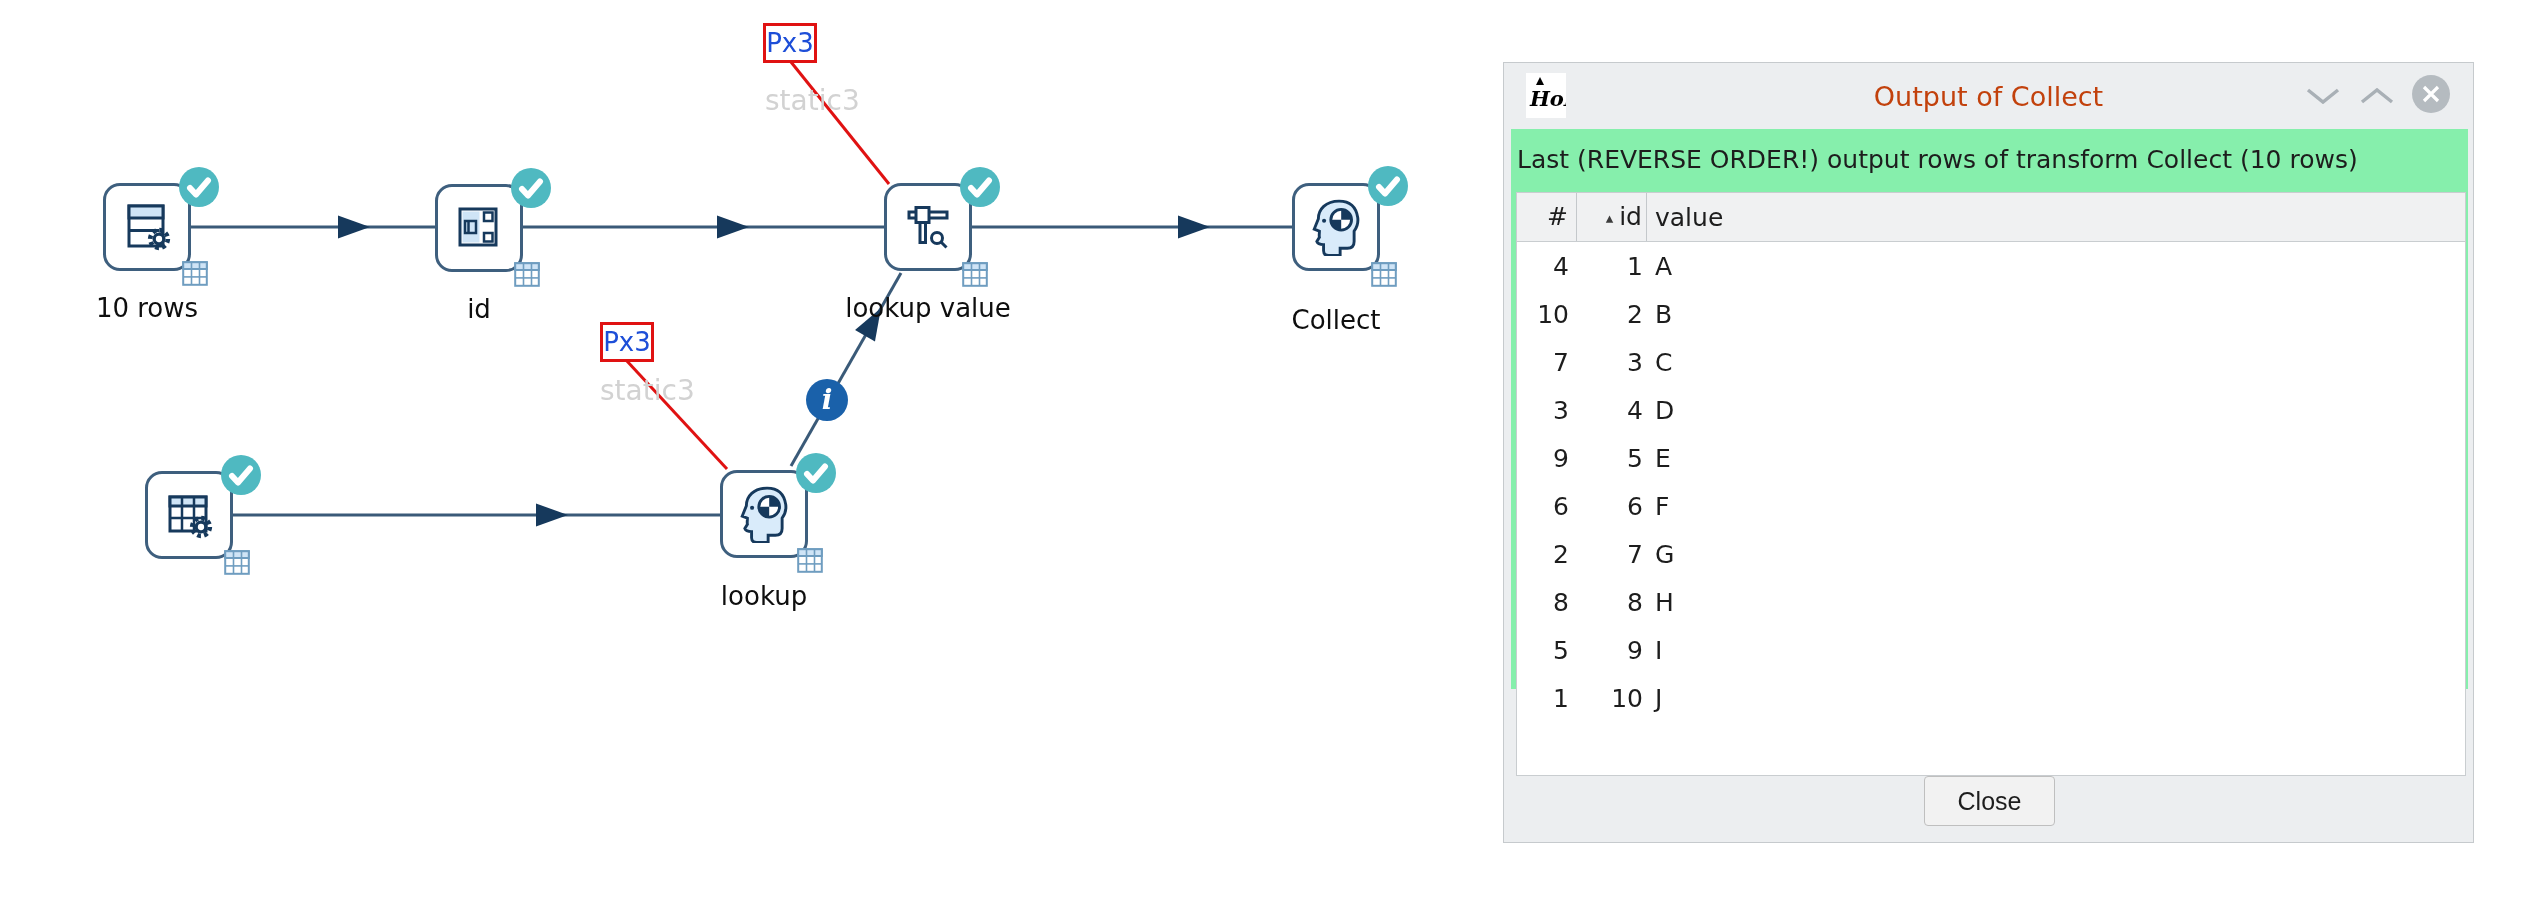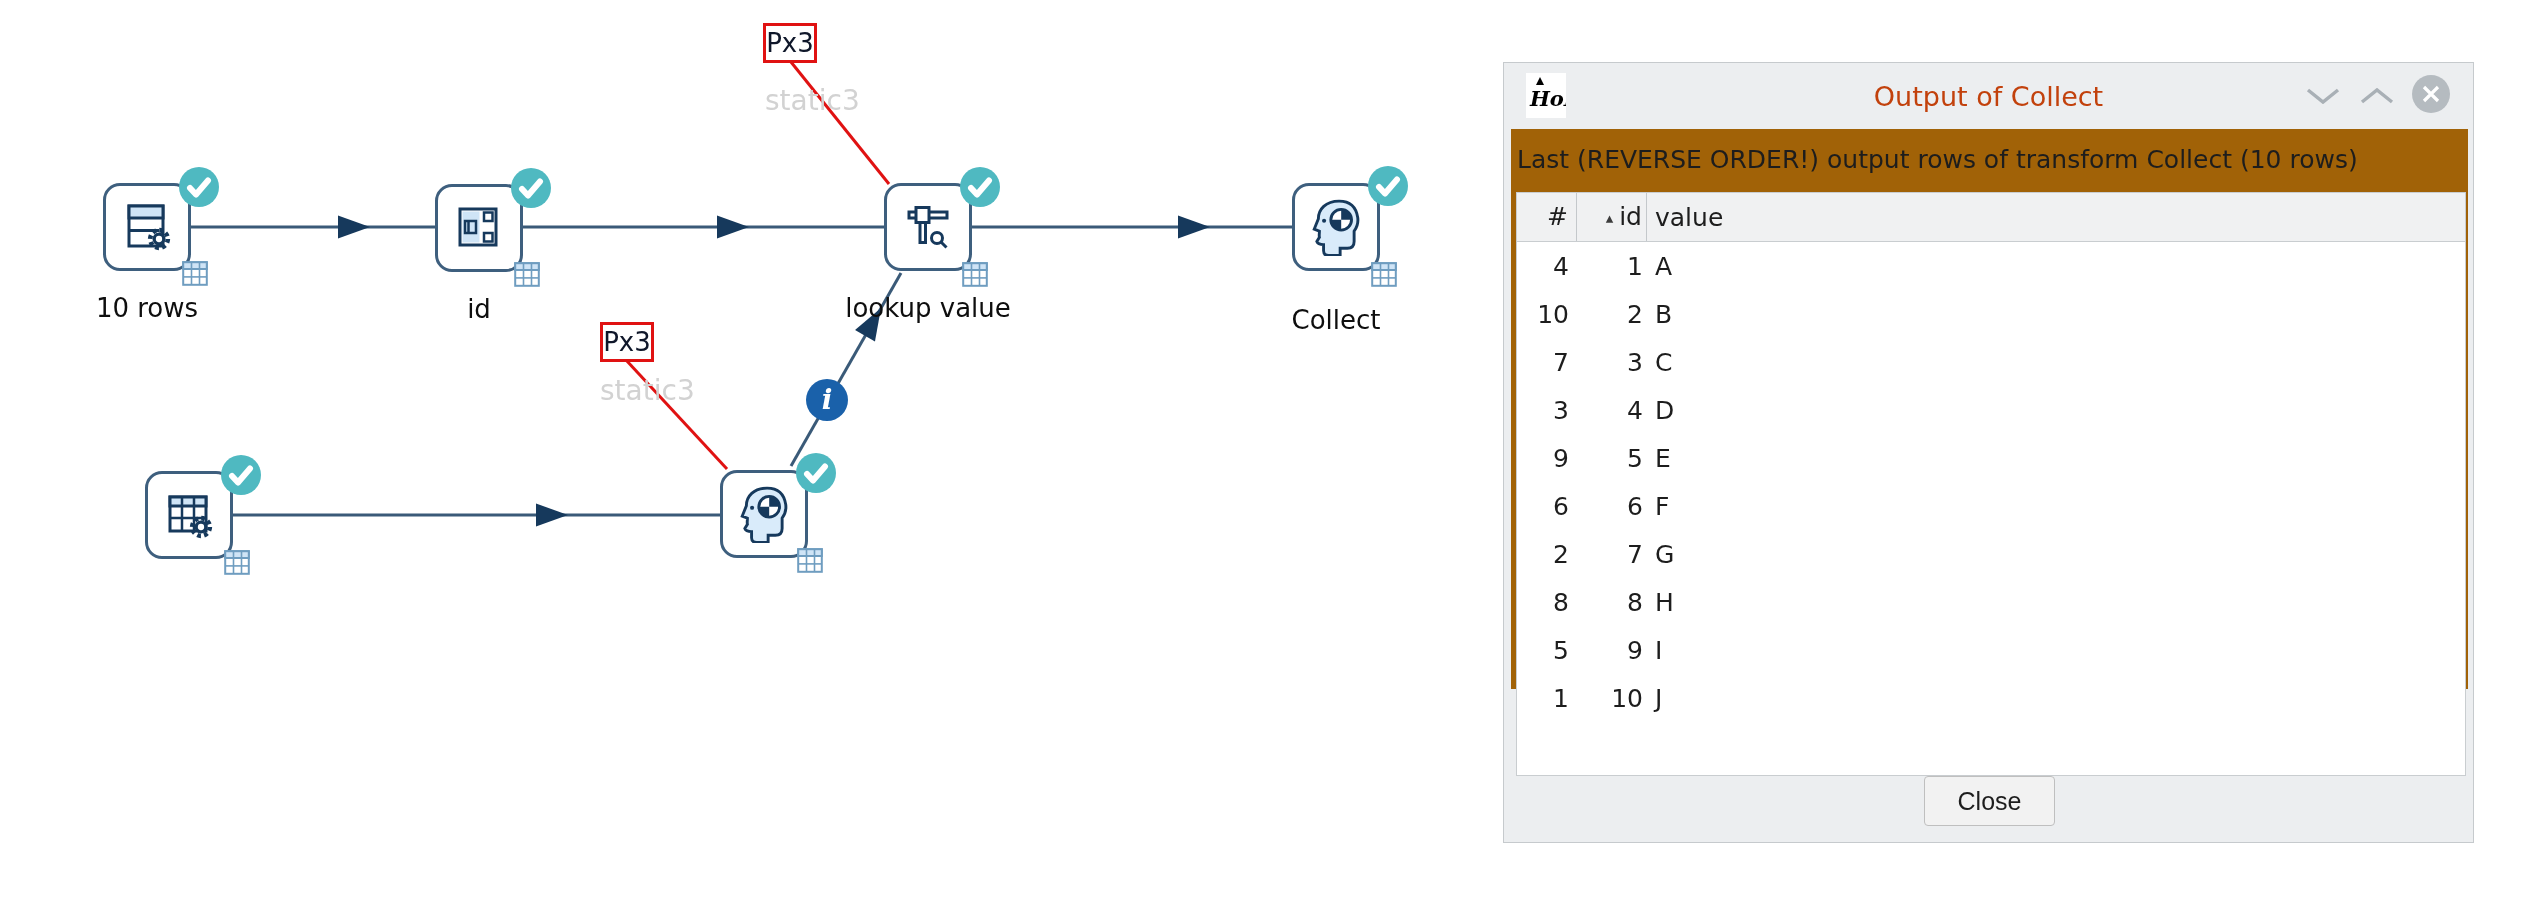--- a/index.html
+++ b/index.html
@@ -12,34 +12,34 @@
         border-radius:17px;box-sizing:border-box;display:flex;align-items:center;justify-content:center;}
   .node-label{position:absolute;width:320px;text-align:center;font-size:26px;color:#0e0e0e;}
   .badge{position:absolute;width:40px;height:40px;}
   .minigrid{position:absolute;width:26px;height:25px;}
   .info-dot{position:absolute;width:42px;height:42px;border-radius:50%;background:#1a61aa;
             display:flex;align-items:center;justify-content:center;}
   .info-dot span{color:#fff;font-family:"DejaVu Serif",serif;font-weight:bold;font-style:italic;
                  font-size:28px;line-height:1;}
   .pxbox{position:absolute;width:54px;height:40px;border:3px solid #e01212;background:#fff;
          box-sizing:border-box;display:flex;align-items:center;justify-content:center;
-         color:#0f172a;font-size:26px;}
+         color:#1d4ed8;font-size:26px;}
   .staticlbl{position:absolute;font-size:28px;color:#d2d2d2;}
 
   
   .dialog{position:absolute;left:1503px;top:62px;width:971px;height:781px;background:#eceef0;
           border:1px solid #c6cacd;box-sizing:border-box;}
   .dlg-titlebar{position:absolute;left:0;top:0;width:100%;height:66px;}
   .dlg-title{position:absolute;left:0;top:0;width:100%;height:66px;display:flex;align-items:center;
              justify-content:center;color:#c2410c;font-size:27px;}
   .hop-logo{position:absolute;left:22px;top:10px;width:40px;height:45px;background:#fff;}
   .tb-btn{position:absolute;top:14px;width:40px;height:38px;display:flex;align-items:center;justify-content:center;}
   .dlg-close{position:absolute;top:12px;width:38px;height:38px;border-radius:50%;background:#b5bbc0;
              display:flex;align-items:center;justify-content:center;}
-  .dlg-body{position:absolute;left:7px;top:66px;width:957px;height:560px;background:#a16207;}
+  .dlg-body{position:absolute;left:7px;top:66px;width:957px;height:560px;background:#86efac;}
   .dlg-subtitle{position:absolute;left:6px;top:16px;font-size:25px;color:#1d1d1d;}
   .table{position:absolute;left:5px;top:63px;width:950px;height:584px;border:1px solid #c9cdd0;
          box-sizing:border-box;background:#fff;}
   .thead{display:flex;height:48px;background:#f0f1f2;border-bottom:1px solid #c9cdd0;
          font-size:25px;color:#1d1d1d;align-items:center;}
   .trow{display:flex;height:48px;font-size:25px;color:#1d1d1d;align-items:center;}
   .tcell{box-sizing:border-box;overflow:hidden;white-space:nowrap;}
   .c0{width:60px;text-align:right;padding-right:8px;}
   .c1{width:70px;text-align:right;padding-right:4px;}
   .c2{flex:1;text-align:left;padding-left:8px;}
@@ -201,20 +201,21 @@
     <svg width="54" height="58" viewBox="0 0 50 56">
         <use href="#sym-head"></use>
       </svg>
   </div>
   <svg class="badge" style="left:796px;top:453px;">
       <use href="#sym-check"></use>
     </svg>
   <svg class="minigrid" style="left:797px;top:548px;">
       <use href="#sym-minigrid"></use>
     </svg>
+  <div class="node-label" style="left:604px;top:581px;">lookup</div>
 
   <div class="info-dot" style="left:806px;top:379px;">
     <span>i</span>
   </div>
 </div>
 
 <div class="dialog">
   <div class="dlg-titlebar">
     <div class="dlg-title">Output of Collect</div>
     <svg class="hop-logo" viewBox="0 0 40 45">

